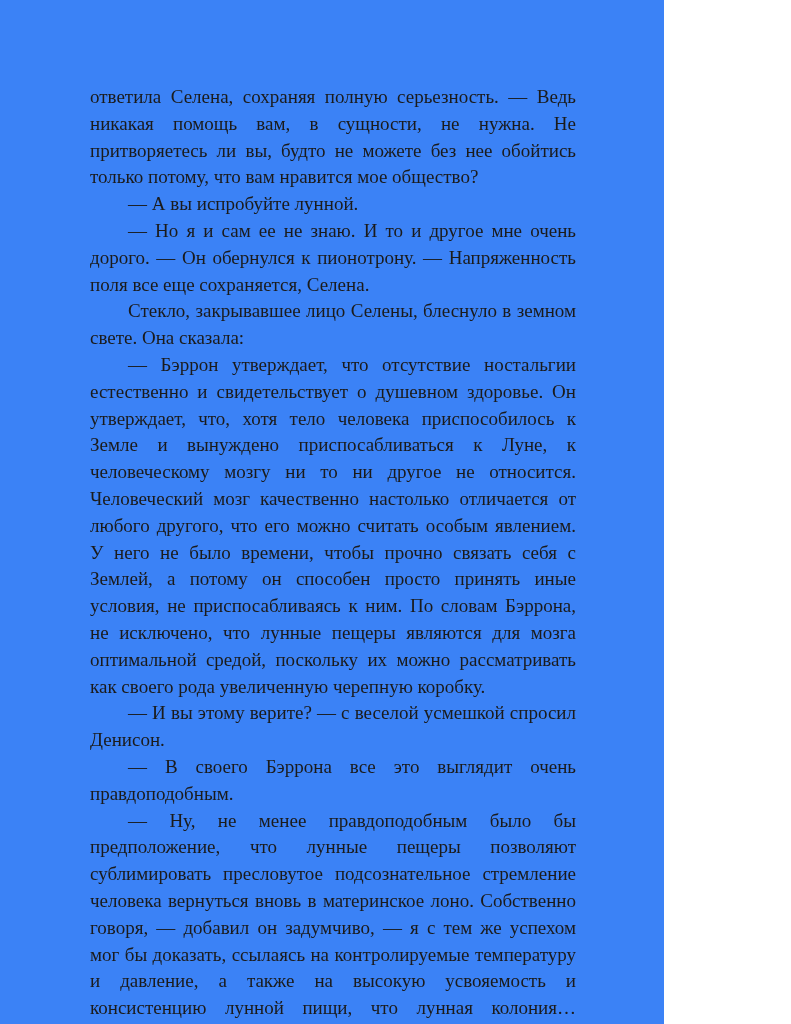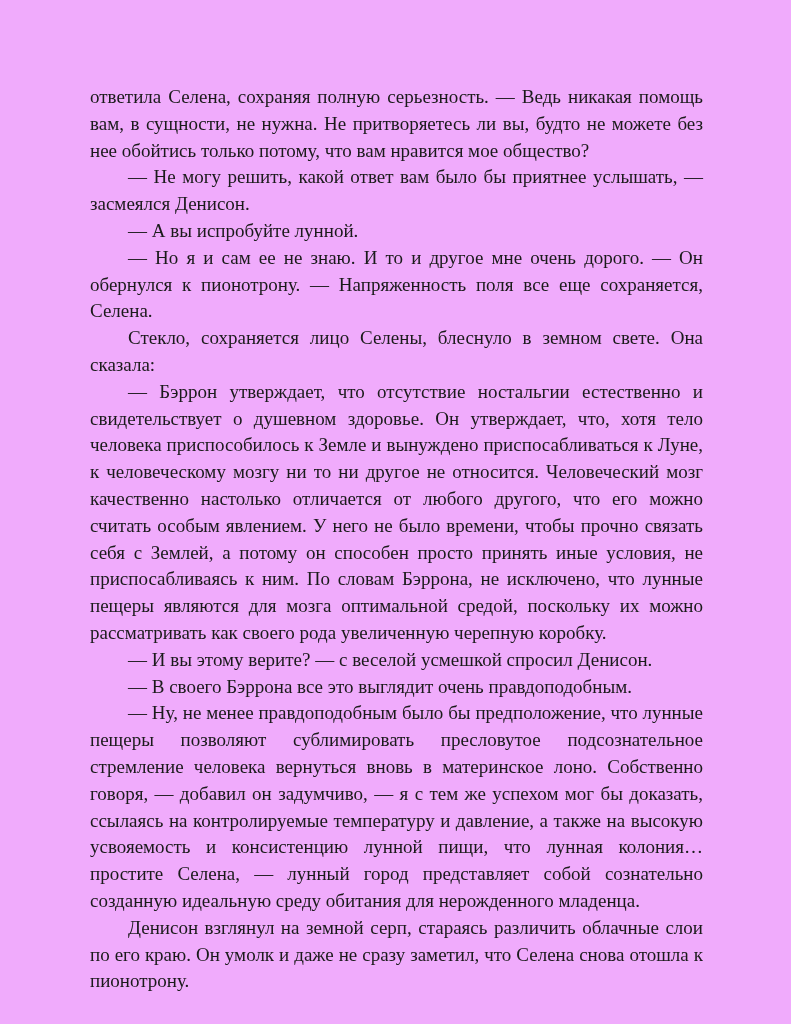--- a/index.html
+++ b/index.html
@@ -8,23 +8,23 @@
   }
   body {
     background: #ffffff;
     width: 791px;
     height: 1024px;
     overflow: hidden;
     font-family: "Liberation Serif", "DejaVu Serif", serif;
   }
   .page {
     box-sizing: border-box;
-    width: 791px;
+    width: 664px;
     height: 1024px;
-    background: #f0abfc;
+    background: #3b82f6;
     padding: 84px 88px 0 90px;
   }
   .text-block {
     color: #1b1b1b;
     font-size: 19px;
     line-height: 26.8px;
     text-align: justify;
   }
   .text-block p {
     margin: 0;
@@ -36,24 +36,23 @@
   .text-block p.no-indent {
     text-indent: 0;
   }
 </style>
 </head>
 <body>
 
 <div class="page">
   <div class="text-block">
     <p class="no-indent">ответила Селена, сохраняя полную серьезность. — Ведь никакая помощь вам, в сущности, не нужна. Не притворяетесь ли вы, будто не можете без нее обойтись только потому, что вам нравится мое общество?</p>
-    <p class="indent">— Не могу решить, какой ответ вам было бы приятнее услышать, — засмеялся Денисон.</p>
     <p class="indent">— А вы испробуйте лунной.</p>
     <p class="indent">— Но я и сам ее не знаю. И то и другое мне очень дорого. — Он обернулся к пионотрону. — Напряженность поля все еще сохраняется, Селена.</p>
-    <p class="indent">Стекло, сохраняется лицо Селены, блеснуло в земном свете. Она сказала:</p>
+    <p class="indent">Стекло, закрывавшее лицо Селены, блеснуло в земном свете. Она сказала:</p>
     <p class="indent">— Бэррон утверждает, что отсутствие ностальгии естественно и свидетельствует о душевном здоровье. Он утверждает, что, хотя тело человека приспособилось к Земле и вынуждено приспосабливаться к Луне, к человеческому мозгу ни то ни другое не относится. Человеческий мозг качественно настолько отличается от любого другого, что его можно считать особым явлением. У него не было времени, чтобы прочно связать себя с Землей, а потому он способен просто принять иные условия, не приспосабливаясь к ним. По словам Бэррона, не исключено, что лунные пещеры являются для мозга оптимальной средой, поскольку их можно рассматривать как своего рода увеличенную черепную коробку.</p>
     <p class="indent">— И вы этому верите? — с веселой усмешкой спросил Денисон.</p>
     <p class="indent">— В своего Бэррона все это выглядит очень правдоподобным.</p>
     <p class="indent">— Ну, не менее правдоподобным было бы предположение, что лунные пещеры позволяют сублимировать пресловутое подсознательное стремление человека вернуться вновь в материнское лоно. Собственно говоря, — добавил он задумчиво, — я с тем же успехом мог бы доказать, ссылаясь на контролируемые температуру и давление, а также на высокую усвояемость и консистенцию лунной пищи, что лунная колония… простите Селена, — лунный город представляет собой сознательно созданную идеальную среду обитания для нерожденного младенца.</p>
     <p class="indent">Денисон взглянул на земной серп, стараясь различить облачные слои по его краю. Он умолк и даже не сразу заметил, что Селена снова отошла к пионотрону.</p>
 
   </div>
 </div>
 
 </body></html>

